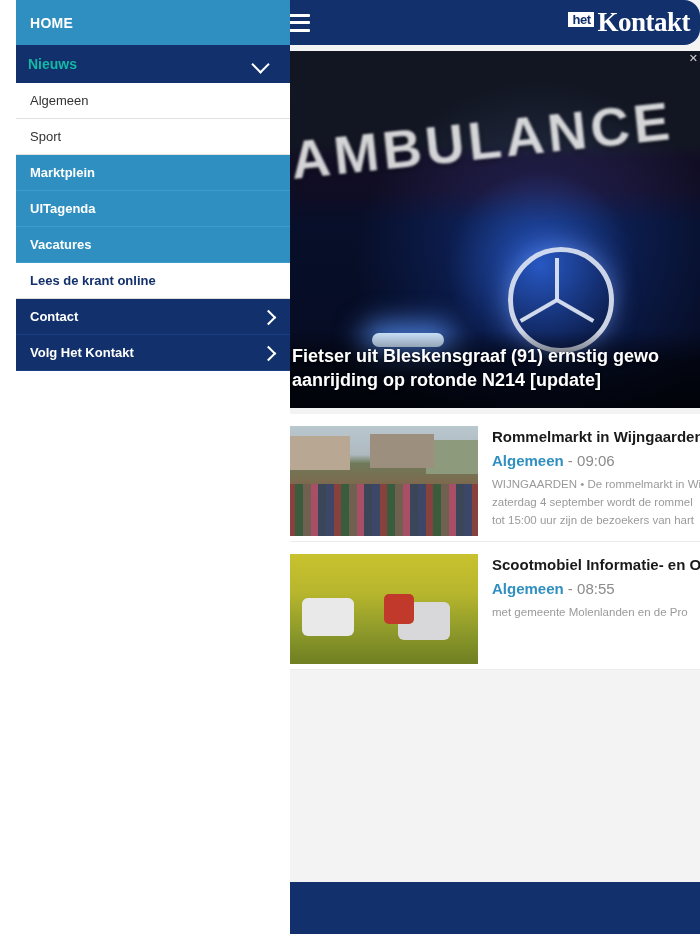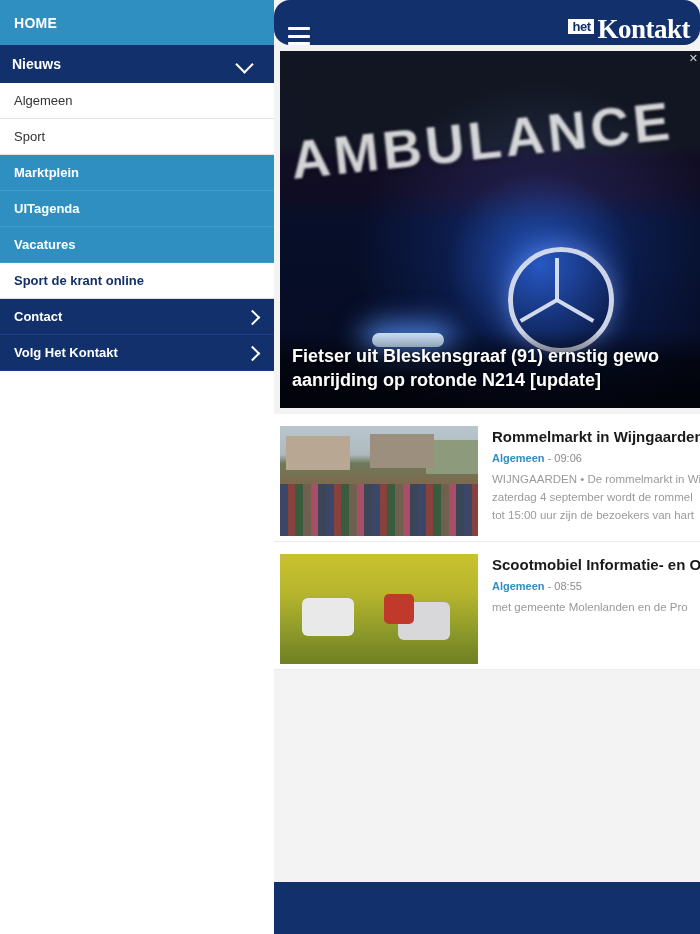--- a/index.html
+++ b/index.html
@@ -17,21 +17,21 @@
     position: relative;
     width: 700px;
     height: 934px;
     overflow: hidden;
     background: #ffffff;
   }
 
   
   .sidebar {
     position: absolute;
-    left: 0;
+    left: 16px;
     top: 0;
     width: 274px;
     height: 934px;
     background: #ffffff;
     z-index: 5;
   }
   .side-home {
     height: 45px;
     background: #2f8fc0;
     color: #ffffff;
@@ -39,21 +39,21 @@
     align-items: center;
     padding-left: 14px;
     font-size: 14px;
     font-weight: bold;
     letter-spacing: 0.3px;
     box-sizing: border-box;
   }
   .side-nieuws {
     height: 38px;
     background: #12306b;
-    color: #ffffff;
+    color: #14b8a6;
     display: flex;
     align-items: center;
     justify-content: space-between;
     padding: 0 16px 0 12px;
     font-size: 14px;
     font-weight: bold;
     box-sizing: border-box;
   }
   .chev-down {
     width: 22px;
@@ -143,21 +143,21 @@
     top: 0;
     width: 426px;
     height: 934px;
     background: #f3f3f3;
     overflow: hidden;
   }
   .topbar {
     height: 45px;
     background: #12306b;
     display: flex;
-    align-items: flex-end;
+    align-items: center;
     justify-content: space-between;
     padding: 0 10px 0 14px;
     box-sizing: border-box;
     border-radius: 16px;
   }
   .hamburger {
     width: 22px;
     height: 18px;
     display: flex;
     flex-direction: column;
@@ -378,21 +378,21 @@
     padding-top: 2px;
   }
   .art-title {
     font-size: 15px;
     font-weight: bold;
     color: #1a1a1a;
     white-space: nowrap;
     margin-bottom: 7px;
   }
   .art-meta {
-    font-size: 11px;
+    font-size: 15px;
     margin-bottom: 7px;
     white-space: nowrap;
   }
   .art-meta .cat {
     color: #2f8fc0;
     font-weight: bold;
   }
   .art-meta .time {
     color: #8b8b8b;
   }
@@ -438,21 +438,21 @@
       <span>Marktplein</span>
     </div>
     <div class="side-blue">
       <span>UITagenda</span>
     </div>
     <div class="side-blue">
       <span>Vacatures</span>
     </div>
 
     <div class="side-krant">
-      <span>Sport de krant online</span>
+      <span>Lees de krant online</span>
     </div>
 
     <div class="side-dark">
       <span>Contact</span>
       <span class="chev-right"></span>
     </div>
     <div class="side-dark">
       <span>Volg Het Kontakt</span>
       <span class="chev-right"></span>
     </div>

